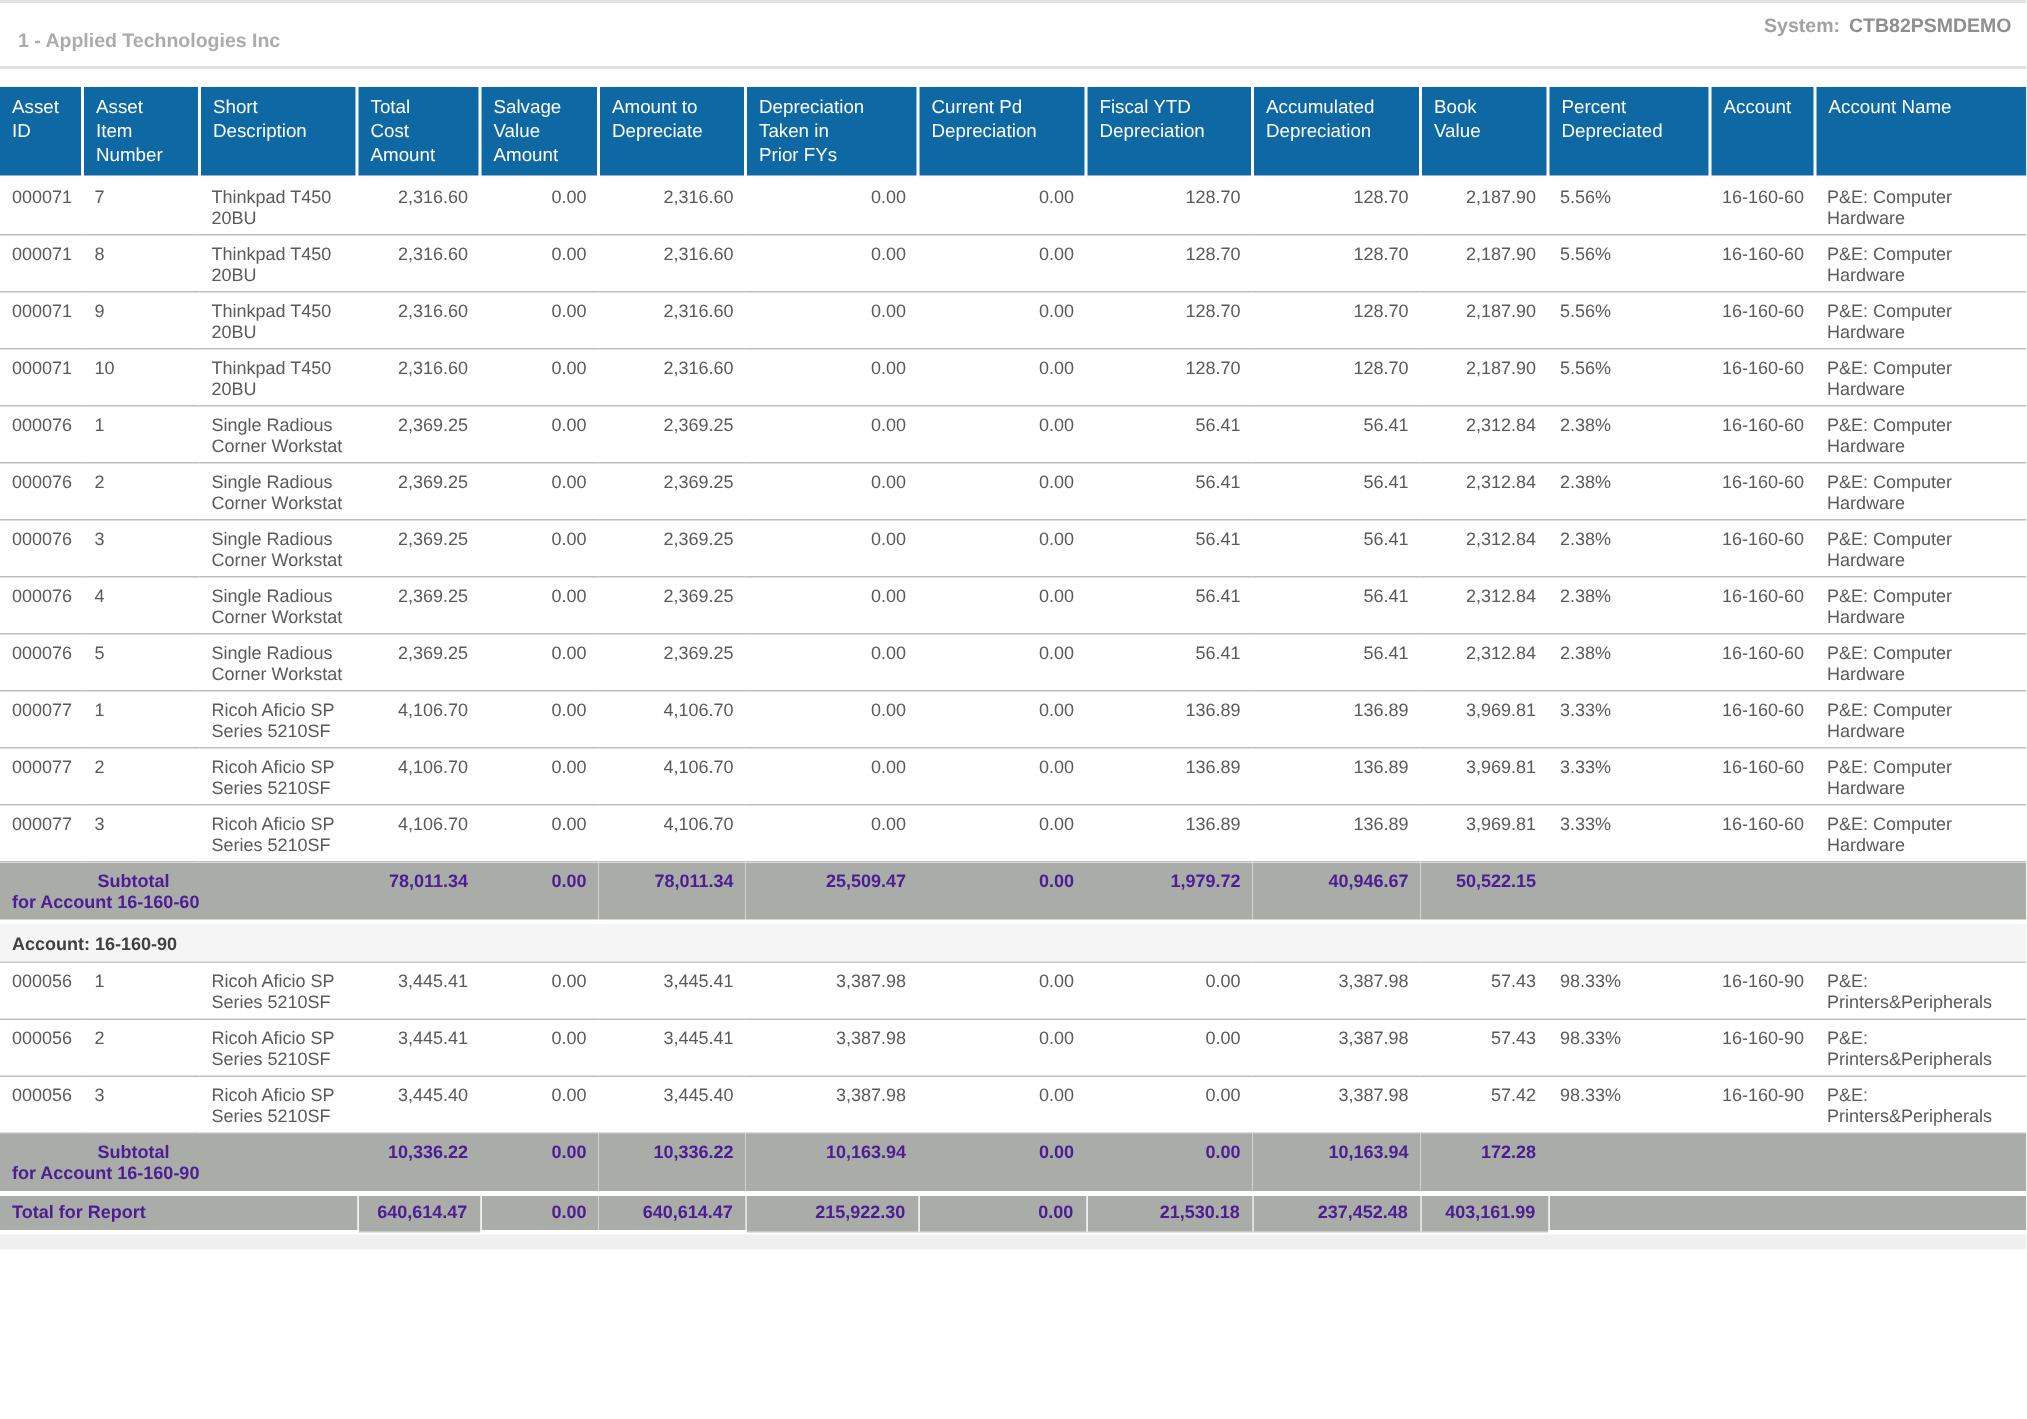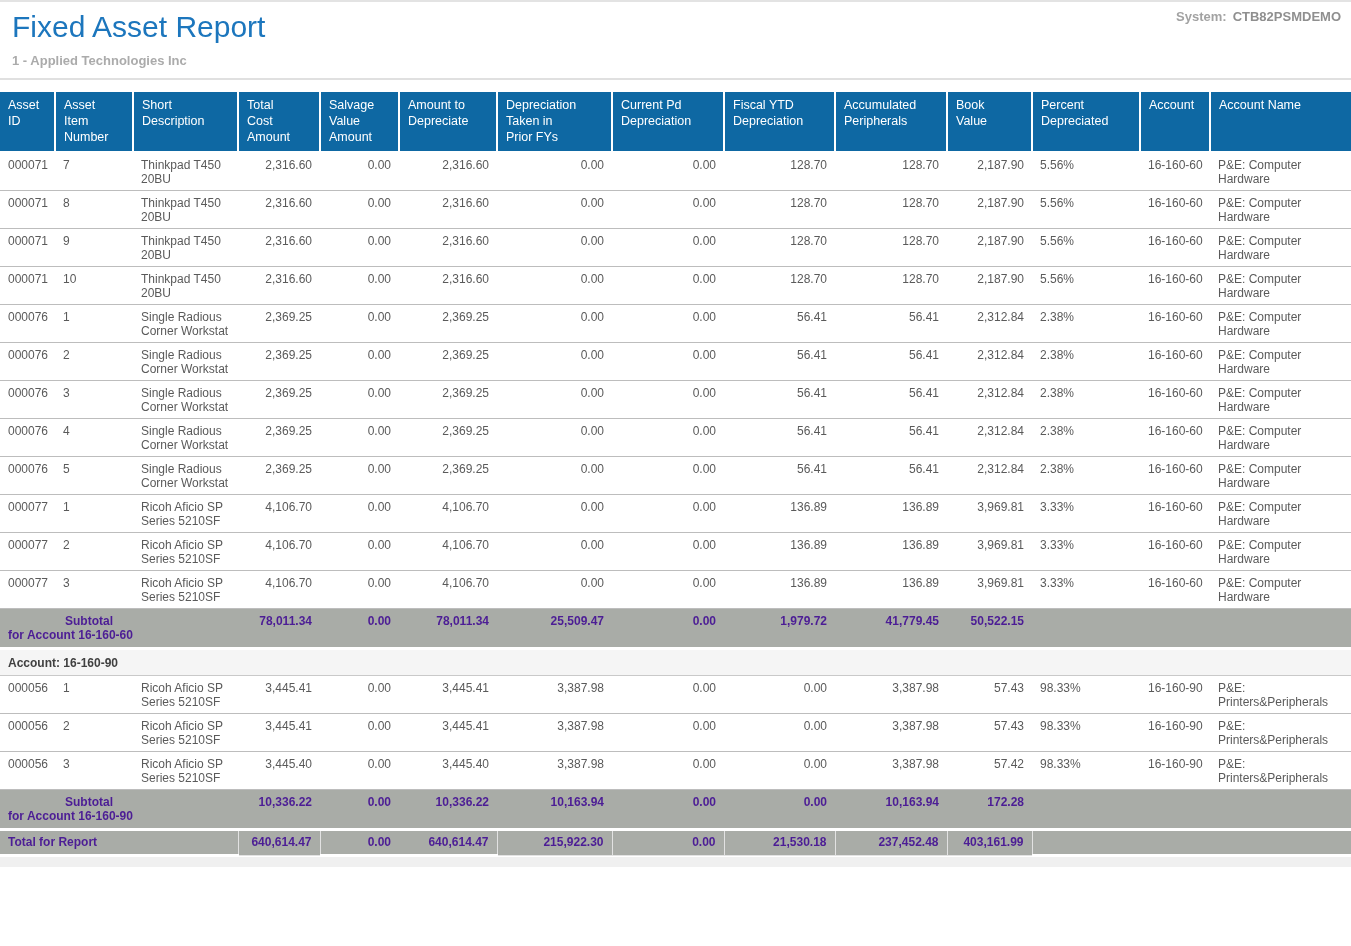--- a/index.html
+++ b/index.html
@@ -102,21 +102,20 @@
     width: 1351px;
     height: 10px;
     background: #f0f0f0;
   }
 </style>
 </head>
 <body>
 
 <div class="page">
   <div class="report-header">
-    <div class="report-title">Fixed Asset Report</div>
     <div class="system-info">
       <span>System:</span><span class="system-value">CTB82PSMDEMO</span>
     </div>
     <div class="report-subtitle">1 - Applied Technologies Inc</div>
   </div>
   <hr class="header-rule">
 
   <table class="report">
     <colgroup>
         <col style="width: 55px;">
@@ -152,21 +151,21 @@
           <th>Amount to
 Depreciate</th>
           <th>Depreciation
 Taken in
 Prior FYs</th>
           <th>Current Pd
 Depreciation</th>
           <th>Fiscal YTD
 Depreciation</th>
           <th>Accumulated
-Peripherals</th>
+Depreciation</th>
           <th>Book
 Value</th>
           <th>Percent
 Depreciated</th>
           <th>Account</th>
           <th>Account Name</th>
         </tr>
       </thead>
     <tbody>
         <tr>
@@ -365,21 +364,21 @@
           <td colspan="3">
             <div class="subtotal-line1">Subtotal</div>
             <div class="subtotal-line2">for Account 16-160-60</div>
           </td>
           <td class="num">78,011.34</td>
           <td class="num">0.00</td>
           <td class="num">78,011.34</td>
           <td class="num">25,509.47</td>
           <td class="num">0.00</td>
           <td class="num">1,979.72</td>
-          <td class="num">41,779.45</td>
+          <td class="num">40,946.67</td>
           <td class="num">50,522.15</td>
           <td colspan="3"></td>
         </tr>
         <tr class="section-row">
           <td colspan="14">Account:  16-160-90</td>
         </tr>
         <tr>
           <td class="c-asset_id">000056</td>
           <td class="c-item">1</td>
           <td class="c-desc">Ricoh Aficio SP Series 5210SF</td>

